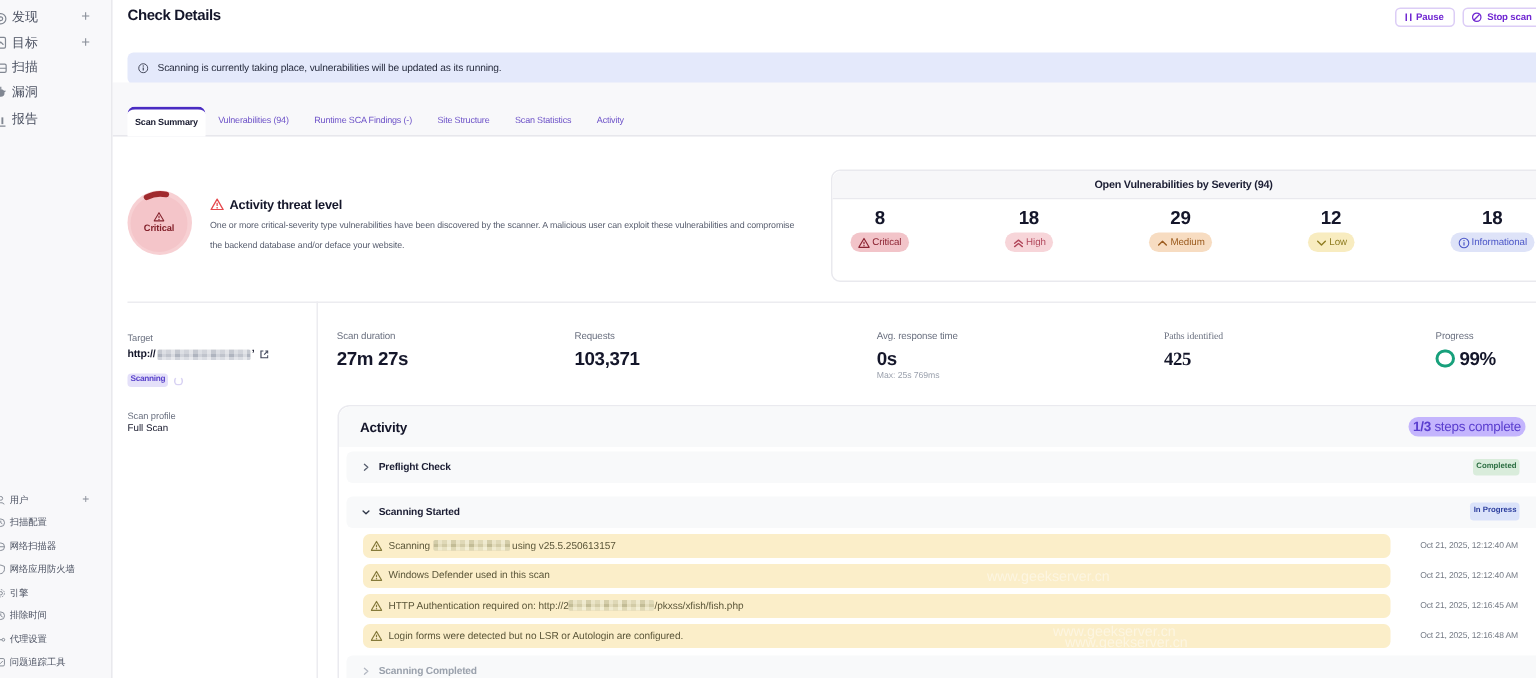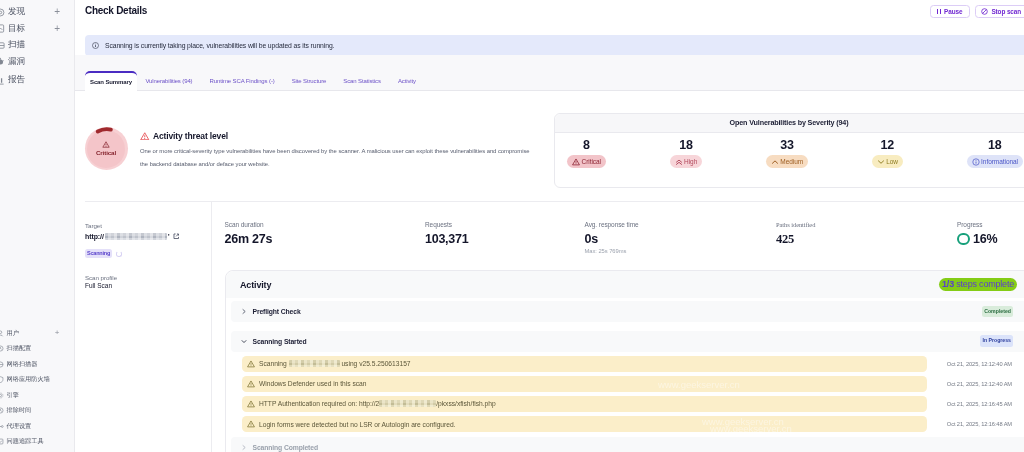--- a/index.html
+++ b/index.html
@@ -92,39 +92,39 @@
     border:1.3px solid #d8d2f3; border-top-color:transparent; }
   #profile-label { left:85px; top:273.5px; }
   #profile-value { left:85px; top:282px; font-size:6.5px; color:#14162a; }
 
   
   .stat { position:absolute; top:221px; }
   .stat .s-label { font-size:6.5px; letter-spacing:-0.08px; color:#6b7180; }
   .stat .s-value { margin-top:4.5px; font-size:12.5px; font-weight:bold; color:#14162a; letter-spacing:-0.25px;
     display:flex; align-items:center; gap:3.5px; line-height:13px; }
   .stat .s-sub { margin-top:2px; font-size:5.8px; letter-spacing:-0.05px; color:#9ba1ad; }
-  #stat-0 { left:224.5px; } #stat-1 { left:425px; } #stat-2 { left:584.5px; } #stat-3 { left:776px;font-family:Liberation Serif, serif; } #stat-4 { left:957px; }
+  #stat-0 { left:224.5px; } #stat-1 { left:383px; } #stat-2 { left:584.5px; } #stat-3 { left:776px;font-family:Liberation Serif, serif; } #stat-4 { left:957px; }
   .ring { display:inline-block; width:12.5px; height:12.5px; border-radius:50%; border:2.6px solid #17a07b; }
 
   
   .redact {
     display:inline-block; height:7px; border-radius:1px; vertical-align:-1px;
     background-image:
       repeating-linear-gradient(90deg, rgba(130,134,142,.85) 0 3px, rgba(190,193,199,.85) 3px 6px, rgba(160,163,170,.85) 6px 9px, rgba(205,207,212,.85) 9px 12px),
       repeating-linear-gradient(0deg, #cfd1d6 0 2px, #aeb1b8 2px 4px, #c4c6cb 4px 7px);
     background-blend-mode:overlay;
     filter:blur(0.4px);
   }
 
   
   #activity { left:225px; top:270px; width:810px; background:#fff; border:1px solid #eaeaef; border-radius:8px; }
   #act-head { height:27px; background:#f8f9fa; border-radius:8px 8px 0 0;
     display:flex; align-items:center; justify-content:space-between; padding:0 17px 0 14px; }
   #act-title { font-size:9px; font-weight:bold; color:#14162a; letter-spacing:-0.15px; }
-  #steps-pill { background:#84cc16; color:#5a3ecf; font-size:9px; letter-spacing:-0.2px; padding:0 3px; height:13.5px; line-height:13.5px; border-radius:7px; }
+  #steps-pill { background:#c4b5fd; color:#5a3ecf; font-size:9px; letter-spacing:-0.2px; padding:0 3px; height:13.5px; line-height:13.5px; border-radius:7px; }
   #steps-pill b { font-weight:bold; }
   #act-body { background:#fff; padding:3px 4.5px 0 4.5px; border-radius:0 0 8px 8px; }
   .step-row { height:21px; display:flex; align-items:center; padding:0 16.5px 0 10.5px;
     background:#f8f9fa; border-radius:4px; margin-bottom:8.5px; }
   .step-row .chev { display:inline-flex; width:6px; color:#596070; flex:none; }
   .step-row .step-label { margin-left:5.5px; font-size:6.8px; letter-spacing:-0.12px; font-weight:bold; color:#1b1d33; }
   .step-row .badge { margin-left:auto; font-size:5.2px; font-weight:bold; padding:0 2px; height:11.5px; line-height:11.5px; border-radius:2.5px; }
   .badge.completed { background:#d9ecdb; color:#2c6e42; }
   .badge.inprogress { background:#dbe3fa; color:#2c3e9e; }
   #step-3 { margin-bottom:0; }
@@ -350,21 +350,21 @@
         <div class="sev-count">18</div>
         <div class="sev-badge" style="background:#f7d5d9;color:#b2485c">
           <svg width="8" height="8" viewBox="0 0 10 10">
             <path d="M1.8 5.2 L5 2.6 L8.2 5.2" fill="none" stroke="#b2485c" stroke-width="1.2" stroke-linecap="round" stroke-linejoin="round"></path>
             <path d="M1.8 8 L5 5.4 L8.2 8" fill="none" stroke="#b2485c" stroke-width="1.2" stroke-linecap="round" stroke-linejoin="round"></path>
           </svg>
           <span>High</span>
         </div>
       </div>
       <div class="sev-col">
-        <div class="sev-count">33</div>
+        <div class="sev-count">29</div>
         <div class="sev-badge" style="background:#f7dcc1;color:#9c5c1f">
           <svg width="8" height="8" viewBox="0 0 10 10">
             <path d="M1.8 6.6 L5 3.6 L8.2 6.6" fill="none" stroke="#9c5c1f" stroke-width="1.2" stroke-linecap="round" stroke-linejoin="round"></path>
           </svg>
           <span>Medium</span>
         </div>
       </div>
       <div class="sev-col">
         <div class="sev-count">12</div>
         <div class="sev-badge" style="background:#f8ecc0;color:#8f7d22">
@@ -406,21 +406,21 @@
   <span id="scanning-badge">Scanning</span>
   <span id="spinner"></span>
 </div>
 <div class="abs mini-label" id="profile-label">Scan profile</div>
 <div class="abs" id="profile-value">Full Scan</div>
 
 <div id="stats-row">
     <div class="stat" id="stat-0">
       <div class="s-label">Scan duration</div>
       <div class="s-value">
-        <span>26m 27s</span>
+        <span>27m 27s</span>
       </div>
     </div>
     <div class="stat" id="stat-1">
       <div class="s-label">Requests</div>
       <div class="s-value">
         <span>103,371</span>
       </div>
     </div>
     <div class="stat" id="stat-2">
       <div class="s-label">Avg. response time</div>
@@ -432,21 +432,21 @@
     <div class="stat" id="stat-3">
       <div class="s-label">Paths identified</div>
       <div class="s-value">
         <span>425</span>
       </div>
     </div>
     <div class="stat" id="stat-4">
       <div class="s-label">Progress</div>
       <div class="s-value">
         <span class="ring"></span>
-        <span>16%</span>
+        <span>99%</span>
       </div>
     </div>
   </div>
 
 <section class="abs" id="activity">
   <div id="act-head">
     <span id="act-title">Activity</span>
     <span id="steps-pill"><b>1/3</b><span> steps complete</span></span>
   </div>
   <div id="act-body">

